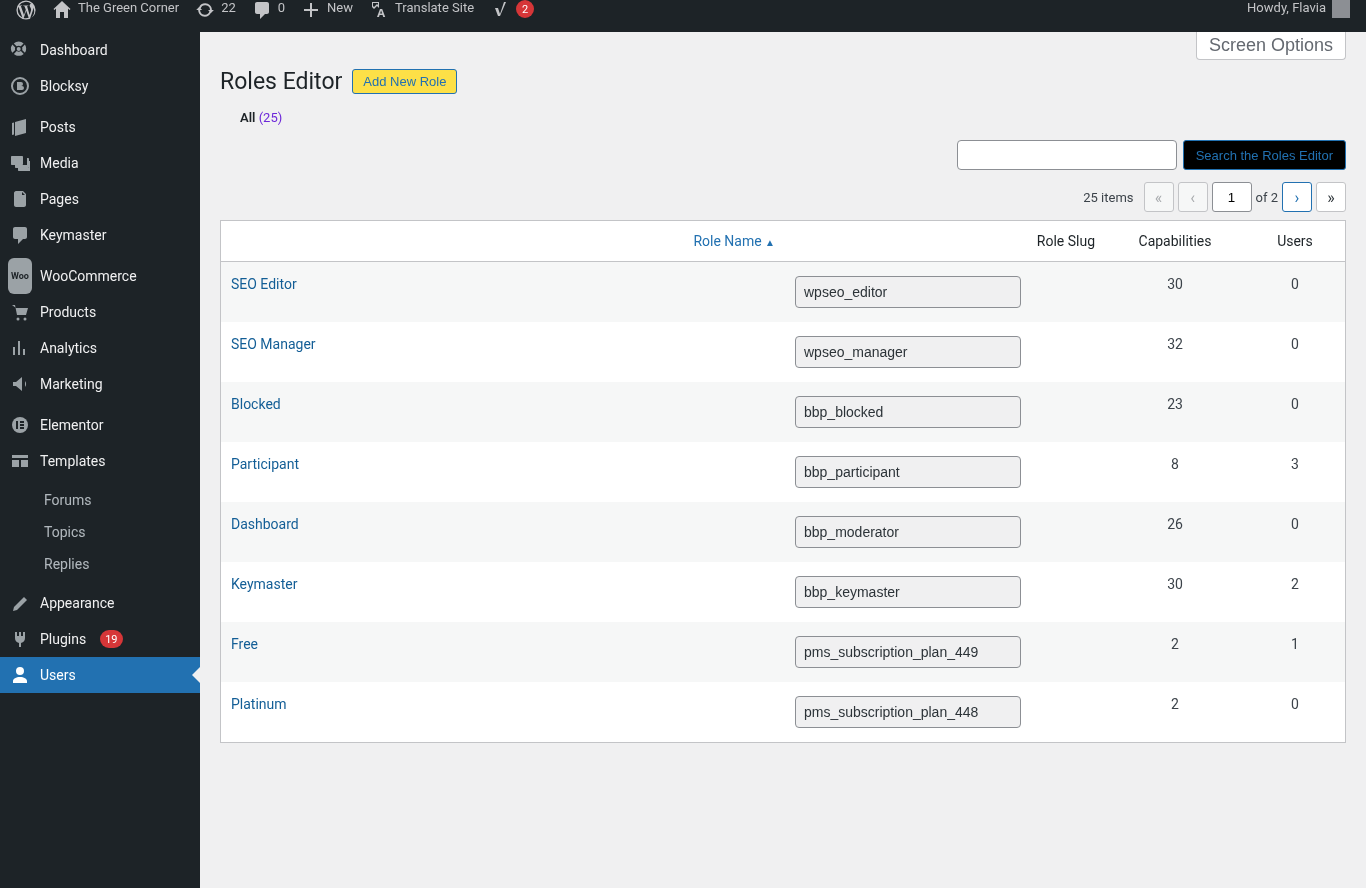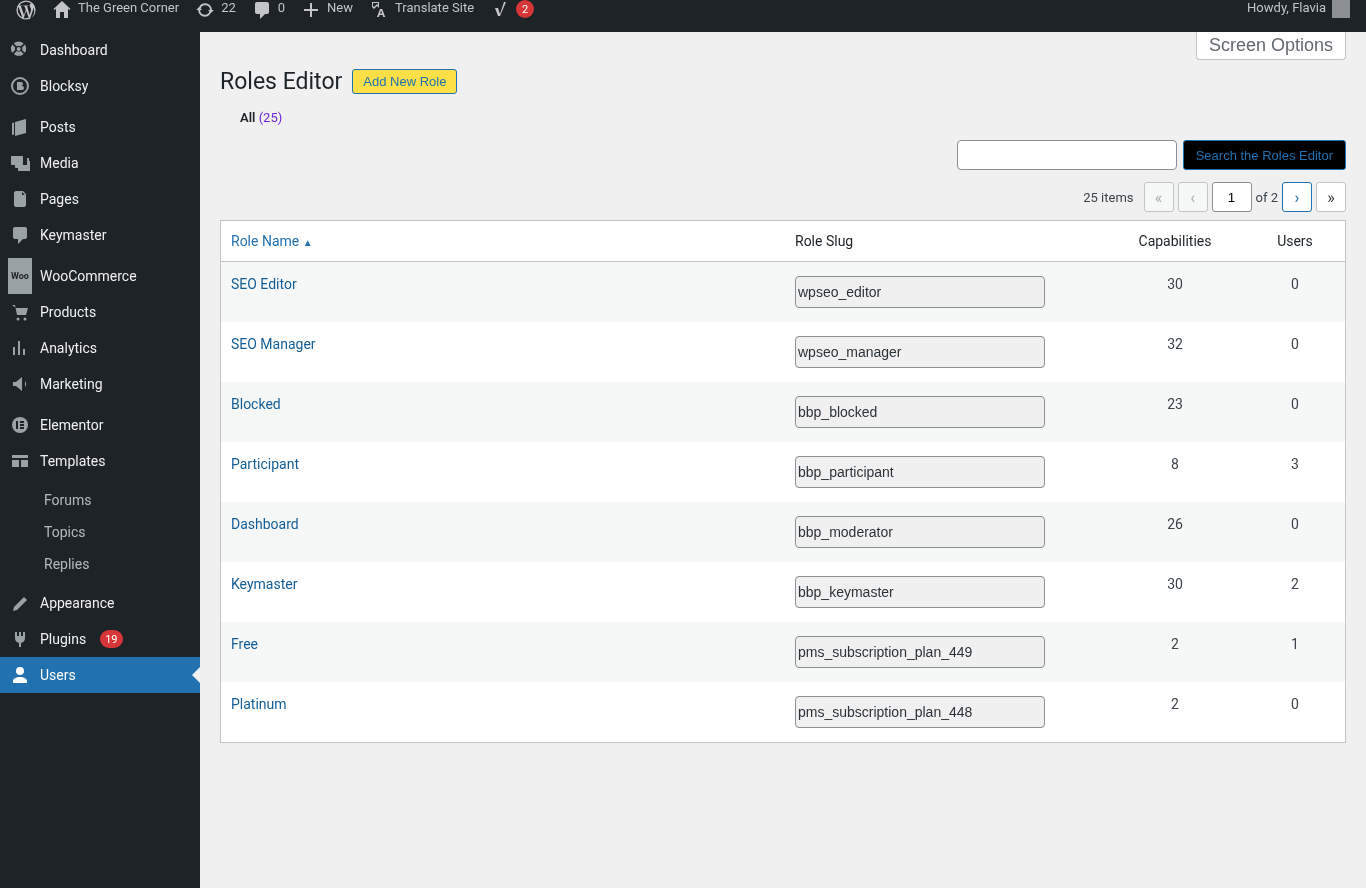--- a/index.html
+++ b/index.html
@@ -30,21 +30,21 @@
 .menu-item.current { background: #2271b1; color: #fff; }
 .menu-item.current::after {
   content: ""; position: absolute; right: 0; top: 50%; transform: translateY(-50%);
   border: 8px solid transparent; border-right-color: #f0f0f1;
 }
 .menu-icon { width: 20px; height: 20px; color: rgba(240,246,252,.6); display: inline-flex; align-items: center; justify-content: center; flex-shrink: 0; }
 .menu-item.current .menu-icon { color: #fff; }
 .menu-sub { padding-left: 44px; color: rgba(240,246,252,.7); padding-top: 8px; padding-bottom: 8px; font-size: 14px; cursor: pointer;}
 .plugin-count { background: #d63638; color: #fff; border-radius: 10px; min-width: 18px; height: 18px; display: inline-flex; align-items: center; justify-content: center; font-size: 11px; padding: 0 5px; margin-left: 4px;}
 .menu-sep { height: 5px; }
-.woo-icon { background: rgba(240,246,252,.6); color: #1d2327; font-size: 9px; font-weight: bold; padding: 13px 3px; border-radius: 0; }
+.woo-icon { background: rgba(240,246,252,.6); color: #1d2327; font-size: 9px; font-weight: bold; padding: 13px 3px; border-radius: 6px; }
 
 #wpbody {
   margin-left: 200px; margin-top: 32px; padding: 10px 20px 40px 20px;
   min-height: calc(100vh - 32px);
 }
 .screen-options-wrap { display: flex; justify-content: flex-end; margin-bottom: 8px; }
 .screen-options {
   border: 1px solid #c3c4c7; background: #fff; color: #646970;
   padding: 3px 12px; border-radius: 0 0 4px 4px; font-size: 18px;
   border-top: none; cursor: pointer; margin-top: -10px;
@@ -74,33 +74,33 @@
   border: 1px solid #c3c4c7; background: #fff; color: #2c3338;
   width: 30px; height: 30px; border-radius: 3px; display: inline-flex; align-items: center; justify-content: center;
   cursor: pointer; font-size: 16px;
 }
 .paging-btn.disabled { background: #f6f7f7; color: #a7aaad; cursor: default; }
 .paging-btn.nav { border-color: #2271b1; color: #2271b1; }
 .paging-input { border: 1px solid #8c8f94; width: 40px; height: 30px; text-align: center; border-radius: 3px; }
 
 table.wp-list { width: 100%; border: 1px solid #c3c4c7; border-spacing: 0; background: #fff;}
 table.wp-list th {
-  text-align: left; font-weight: 400; font-size: 14px; color: #2271b1;
+  text-align: right; font-weight: 400; font-size: 14px; color: #2271b1;
   padding: 12px 10px; border-bottom: 1px solid #c3c4c7;
 }
 table.wp-list th.plain { color: #1d2327; }
 table.wp-list th.cap, table.wp-list td.cap { text-align: center; width: 140px;}
 table.wp-list th.usr, table.wp-list td.usr { text-align: center; width: 100px;}
 table.wp-list th.slug, table.wp-list td.slug { width: 320px;}
 table.wp-list tbody tr:nth-child(odd) { background: #f6f7f7; }
 table.wp-list tbody tr:nth-child(even) { background: #fff; }
 table.wp-list td { padding: 14px 10px; vertical-align: top; font-size: 14px; color: #3c434a;}
 .role-name a { color: #135e96; font-weight: 400; text-decoration: none; cursor: pointer; }
 .slug-input {
-  width: 250px; padding: 4px 2px; height: 32px; font-size: 14px;
+  width: 226px; padding: 4px 8px; height: 32px; font-size: 14px;
   border: 1px solid #8c8f94; border-radius: 4px; background: #f0f0f1; color: #2c3338;
 }
 .sort-ind { font-size: 10px; vertical-align: middle; }
 </style>
 </head>
 <body>
 
 <div id="wpadminbar">
   <div class="ab-left">
     <div class="ab-item">

